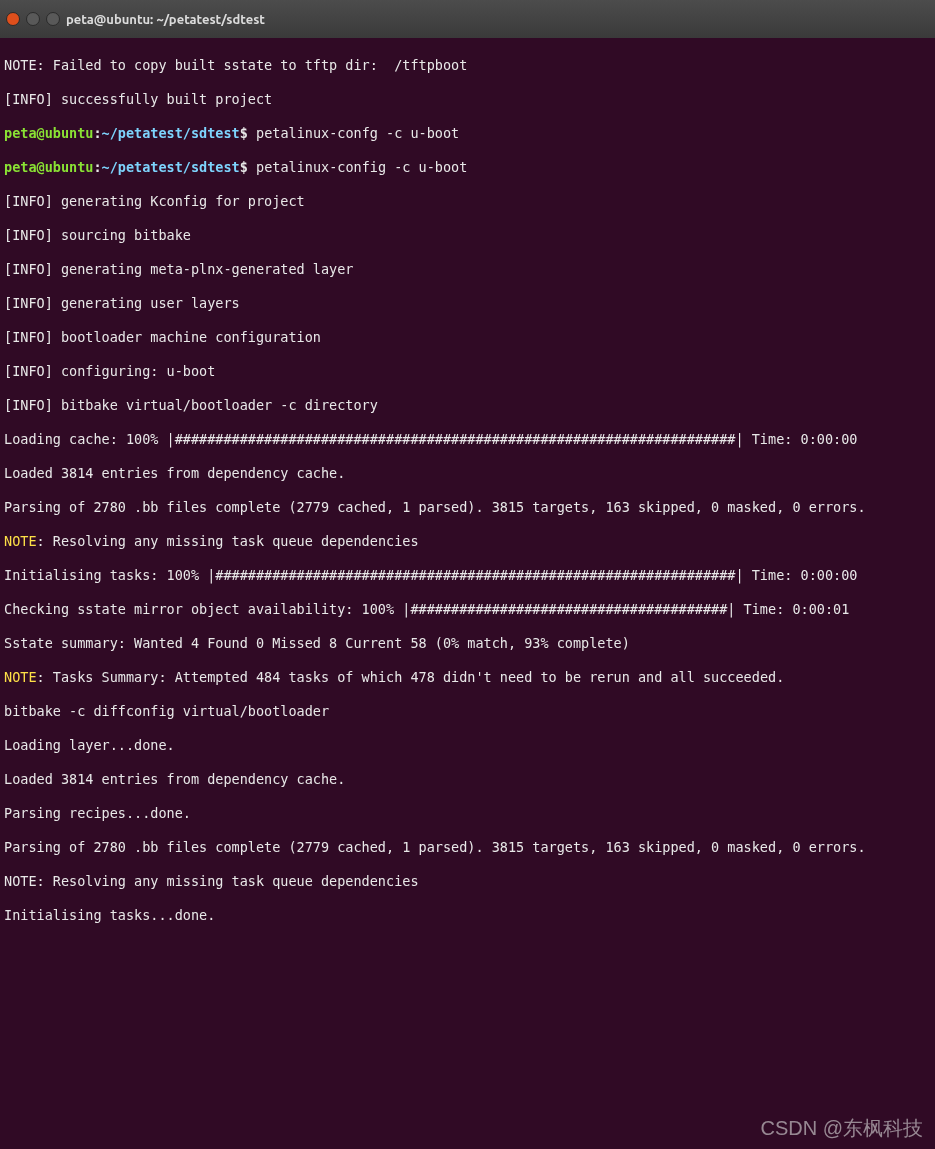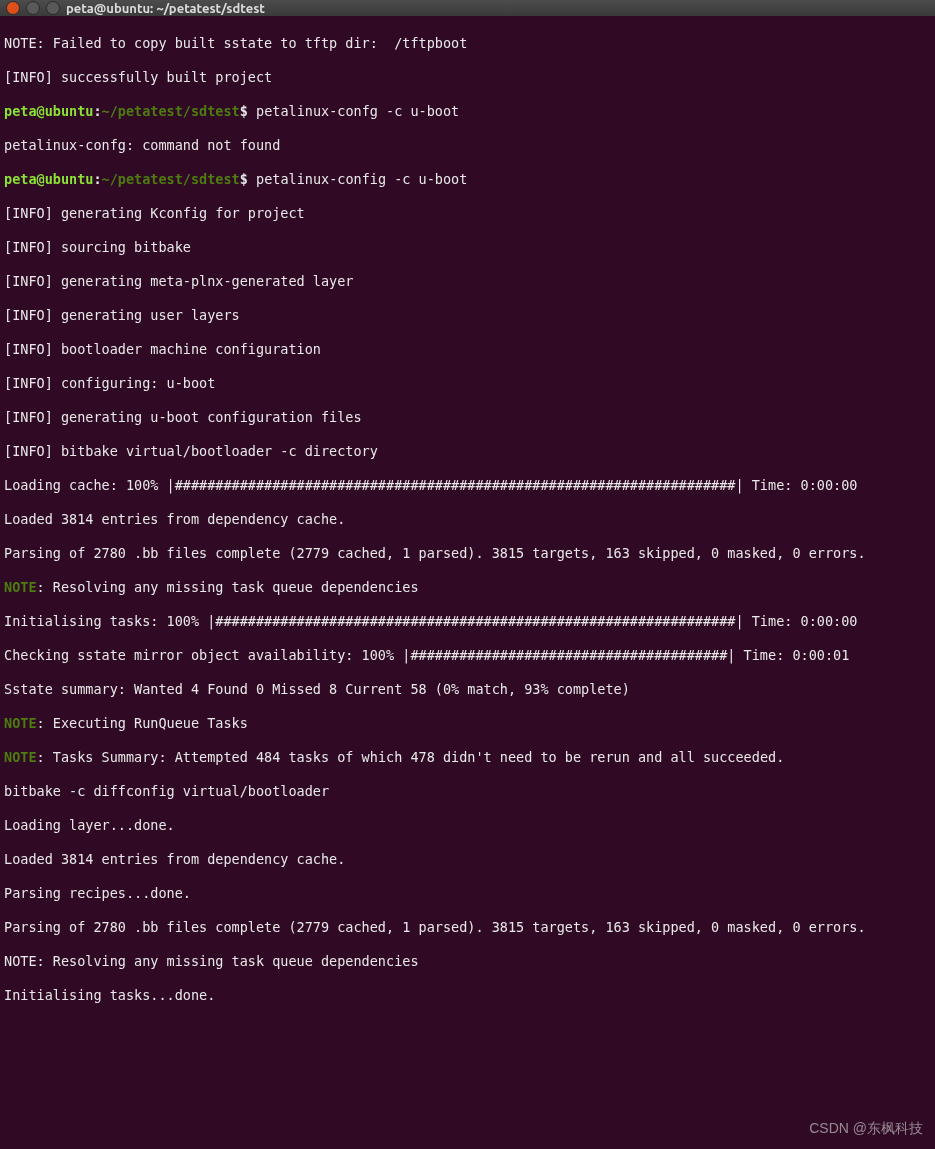--- a/index.html
+++ b/index.html
@@ -7,21 +7,21 @@
     background: #2d0a22;
     font-family: "DejaVu Sans Mono", Consolas, monospace;
     font-size: 13.5px;
     line-height: 17px;
     color: #e8e8e8;
     width: 935px;
     height: 1149px;
     overflow: hidden;
   }
   .titlebar {
-    height: 16px;
+    height: 38px;
     background: linear-gradient(#4c4c4c, #3a3a3a);
     display: flex;
     align-items: center;
     padding: 0 6px;
     gap: 6px;
     color: #dcdcdc;
     font-family: "Ubuntu", sans-serif;
     font-size: 13px;
     font-weight: bold;
   }
@@ -35,64 +35,61 @@
   .terminal {
     background: #300a25;
     padding: 2px 4px;
     white-space: pre-wrap;
     word-break: break-all;
     overflow: hidden;
   }
   .terminal div { min-height: 17px; }
   .p-user { color: #8ae234; font-weight: bold; }
   .p-colon { color: #e8e8e8; font-weight: bold; }
-  .p-path { color: #4d7c0f; font-weight: bold; }
-  .b { font-weight: bold; color: #4d7c0f; }
+  .p-path { color: #7dd3fc; font-weight: bold; }
+  .b { font-weight: normal; color: #fde047; }
   .watermark {
     position: fixed;
     right: 12px;
     bottom: 12px;
     color: rgba(220,220,220,0.6);
     font-family: sans-serif;
-    font-size: 14px;
+    font-size: 20px;
     pointer-events: none;
   }
 </style>
 </head>
 <body>
 
 <div class="titlebar">
   <span class="win-btn close"></span>
   <span class="win-btn"></span>
   <span class="win-btn"></span>
   <span>peta@ubuntu: ~/petatest/sdtest</span>
 </div>
 
 <div class="terminal">
 <div>NOTE: Failed to copy built sstate to tftp dir:  /tftpboot</div>
 <div>[INFO] successfully built project</div>
 <div><span class="p-user">peta@ubuntu</span><span class="p-colon">:</span><span class="p-path">~/petatest/sdtest</span><span class="p-colon">$</span> <span>petalinux-confg -c u-boot</span></div>
-<div>petalinux-confg: command not found</div>
 <div><span class="p-user">peta@ubuntu</span><span class="p-colon">:</span><span class="p-path">~/petatest/sdtest</span><span class="p-colon">$</span> <span>petalinux-config -c u-boot</span></div>
 <div>[INFO] generating Kconfig for project</div>
 <div>[INFO] sourcing bitbake</div>
 <div>[INFO] generating meta-plnx-generated layer</div>
 <div>[INFO] generating user layers</div>
 <div>[INFO] bootloader machine configuration</div>
 <div>[INFO] configuring: u-boot</div>
-<div>[INFO] generating u-boot configuration files</div>
 <div>[INFO] bitbake virtual/bootloader -c directory</div>
 <div>Loading cache: 100% |#####################################################################| Time: 0:00:00</div>
 <div>Loaded 3814 entries from dependency cache.</div>
 <div>Parsing of 2780 .bb files complete (2779 cached, 1 parsed). 3815 targets, 163 skipped, 0 masked, 0 errors.</div>
 <div><span class="b">NOTE</span><span>: Resolving any missing task queue dependencies</span></div>
 <div>Initialising tasks: 100% |################################################################| Time: 0:00:00</div>
 <div>Checking sstate mirror object availability: 100% |#######################################| Time: 0:00:01</div>
 <div>Sstate summary: Wanted 4 Found 0 Missed 8 Current 58 (0% match, 93% complete)</div>
-<div><span class="b">NOTE</span><span>: Executing RunQueue Tasks</span></div>
 <div><span class="b">NOTE</span><span>: Tasks Summary: Attempted 484 tasks of which 478 didn't need to be rerun and all succeeded.</span></div>
 <div>bitbake -c diffconfig virtual/bootloader</div>
 <div>Loading layer...done.</div>
 <div>Loaded 3814 entries from dependency cache.</div>
 <div>Parsing recipes...done.</div>
 <div>Parsing of 2780 .bb files complete (2779 cached, 1 parsed). 3815 targets, 163 skipped, 0 masked, 0 errors.</div>
 <div>NOTE: Resolving any missing task queue dependencies</div>
 <div>Initialising tasks...done.</div>
 
 

